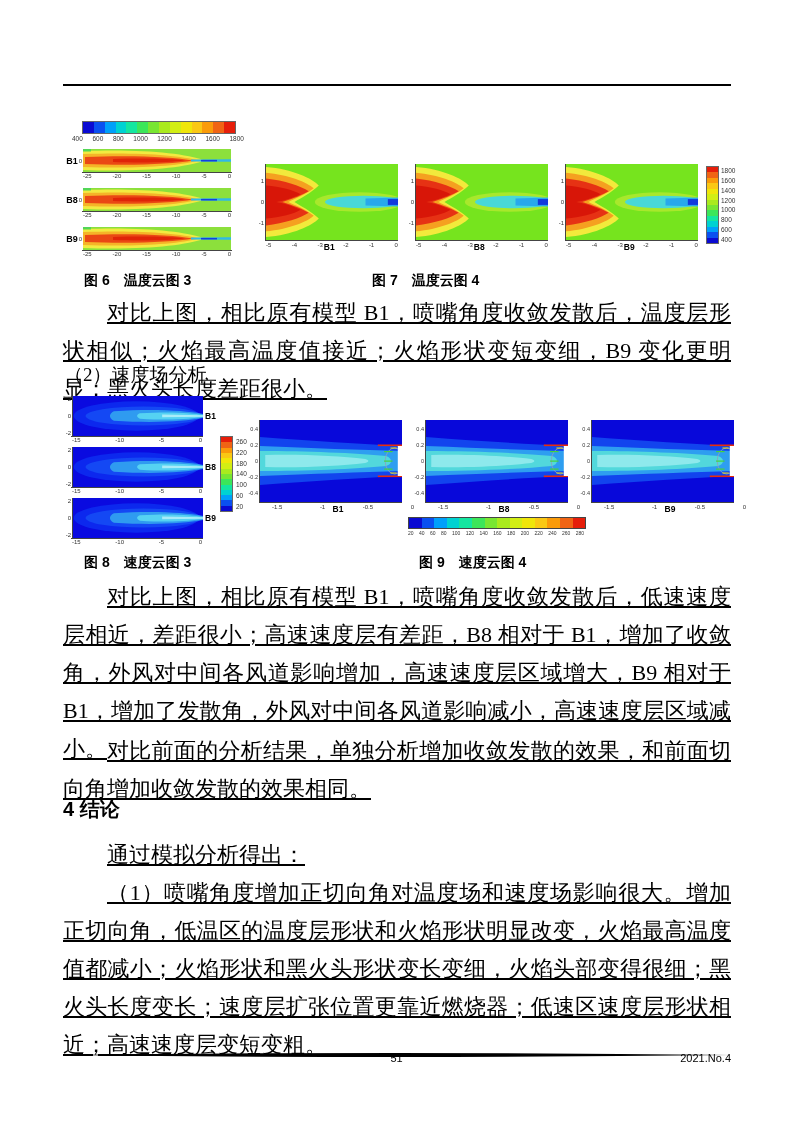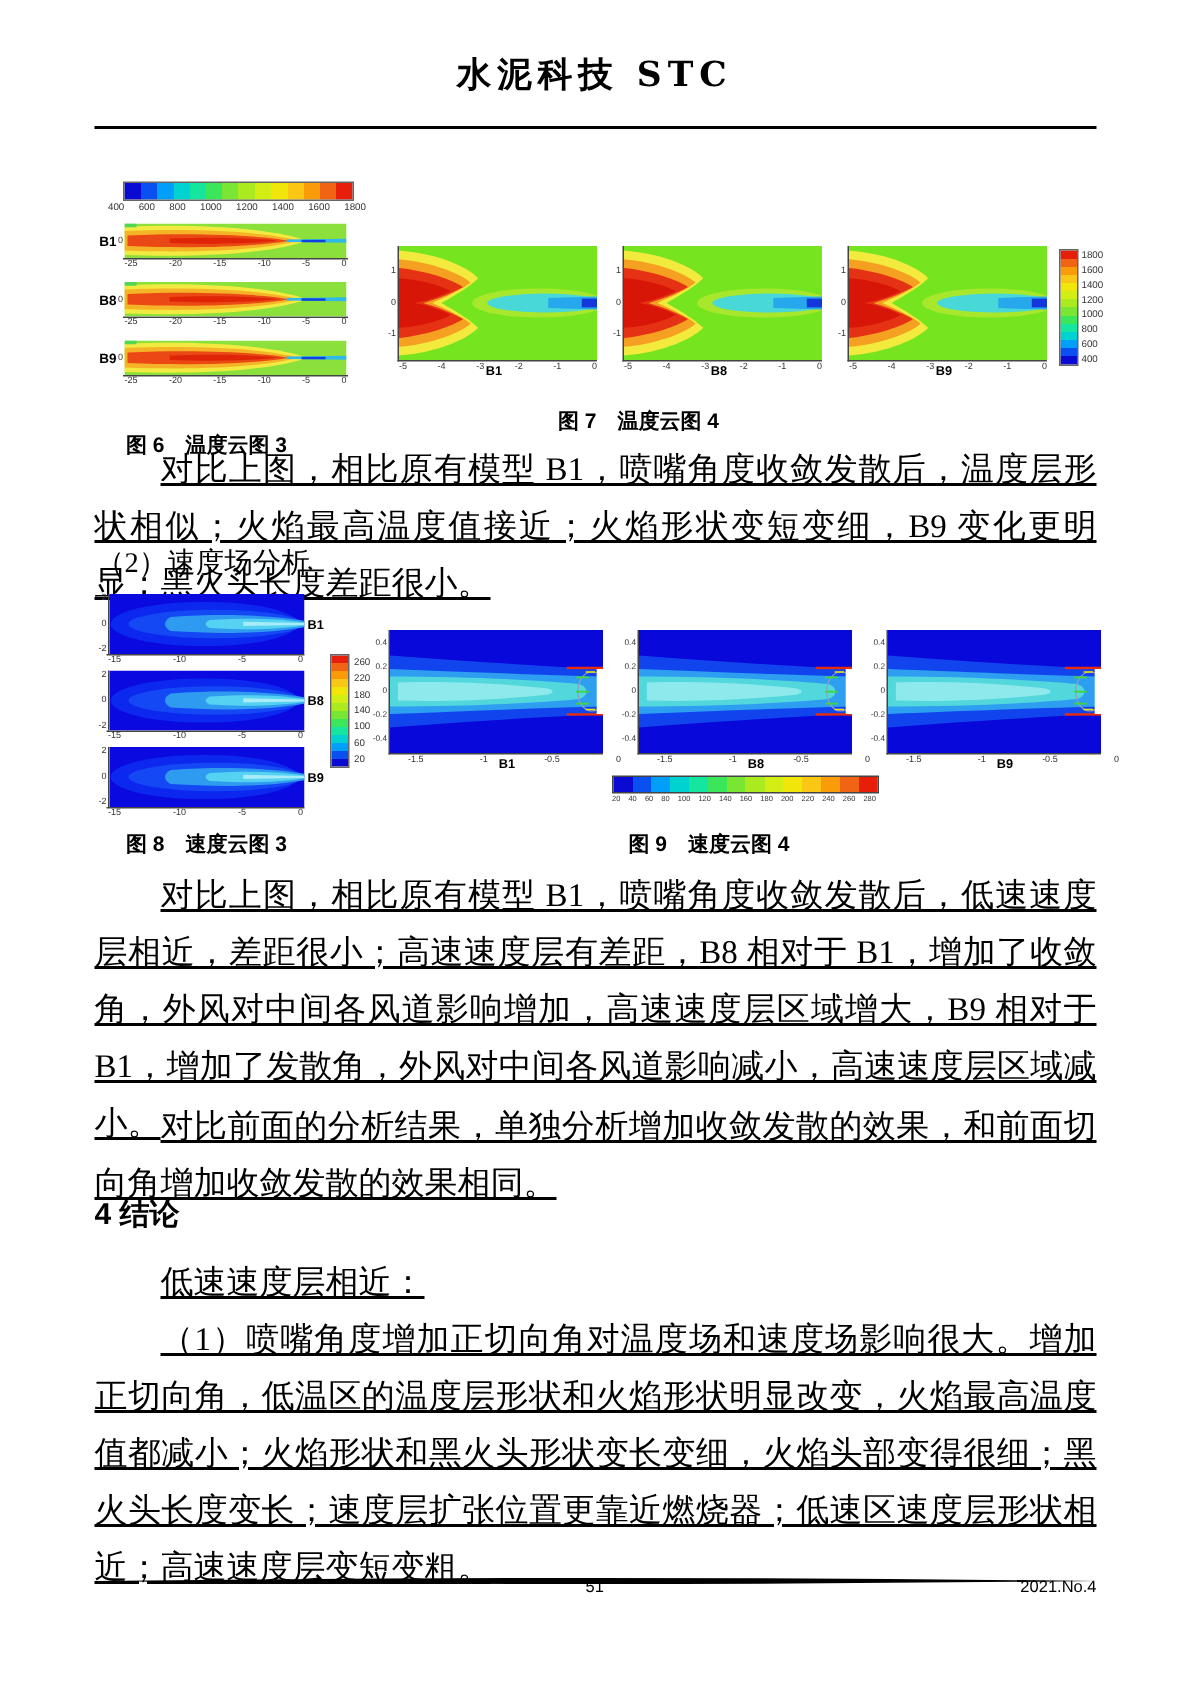--- a/index.html
+++ b/index.html
@@ -91,21 +91,20 @@
   .ft-line{top:1044px;left:63px;}
   .ft-page{top:1052px;left:0;width:100%;text-align:center;font-size:11px;
            font-family:"Liberation Sans","DejaVu Sans",sans-serif;}
   .ft-issue{top:1052px;right:62px;font-size:11px;font-family:"Liberation Sans","DejaVu Sans",sans-serif;}
 </style>
 </head>
 <body>
 
 <div class="page">
 
-  <div class="abs hdr-title">水泥科技 STC</div>
   <div class="abs hdr-rule"></div>
 
 
   <div class="abs fig6">
     <div class="f6-cbar ramp-h"></div>
     <div class="f6-cticks tickfont">
         <span>400</span>
         <span>600</span>
         <span>800</span>
         <span>1000</span>
@@ -291,21 +290,21 @@
           <span>1400</span>
           <span>1200</span>
           <span>1000</span>
           <span>800</span>
           <span>600</span>
           <span>400</span>
         </div>
     </div>
   </div>
 
-  <div class="abs cap" style="left:84px;top:288px;">图 6　温度云图 3</div>
+  <div class="abs cap" style="left:84px;top:272px;">图 6　温度云图 3</div>
   <div class="abs cap" style="left:372px;top:272px;">图 7　温度云图 4</div>
 
   <p class="abs para" style="top:294px;">对比上图，相比原有模型 B1，喷嘴角度收敛发散后，温度层形状相似；火焰最高温度值接近；火焰形状变短变细，B9 变化更明显；黑火头长度差距很小。</p>
 
   <div class="abs sec" style="left:64px;top:362px;">（2）速度场分析</div>
 
   <div class="abs fig8">
 
     <div class="f8-row">
       <div class="f8-ycol tickfont">
@@ -520,21 +519,21 @@
     </div>
   </div>
 
   <div class="abs cap" style="left:84px;top:554px;">图 8　速度云图 3</div>
   <div class="abs cap" style="left:372px;top:554px;padding-left:47px;">图 9　速度云图 4</div>
 
   <p class="abs para" style="top:578px;">对比上图，相比原有模型 B1，喷嘴角度收敛发散后，低速速度层相近，差距很小；高速速度层有差距，B8 相对于 B1，增加了收敛角，外风对中间各风道影响增加，高速速度层区域增大，B9 相对于 B1，增加了发散角，外风对中间各风道影响减小，高速速度层区域减小。</p>
   <p class="abs para" style="top:732px;">对比前面的分析结果，单独分析增加收敛发散的效果，和前面切向角增加收敛发散的效果相同。</p>
 
   <div class="abs h4" style="top:796px;">4 结论</div>
-  <p class="abs para" style="top:836px;">低速速度层相近：</p>
+  <p class="abs para" style="top:836px;">通过模拟分析得出：</p>
   <p class="abs para" style="top:874px;">（1）喷嘴角度增加正切向角对温度场和速度场影响很大。增加正切向角，低温区的温度层形状和火焰形状明显改变，火焰最高温度值都减小；火焰形状和黑火头形状变长变细，火焰头部变得很细；黑火头长度变长；速度层扩张位置更靠近燃烧器；低速区速度层形状相近；高速速度层变短变粗。</p>
 
   <div class="abs ft-line">
     <svg width="668" height="6" viewBox="0 0 668 6">
       <path d="M0,3 Q334,-1 668,3 Q334,7 0,3 Z" fill="#000"></path>
     </svg>
   </div>
   <div class="abs ft-page">51</div>
   <div class="abs ft-issue">2021.No.4</div>
 

